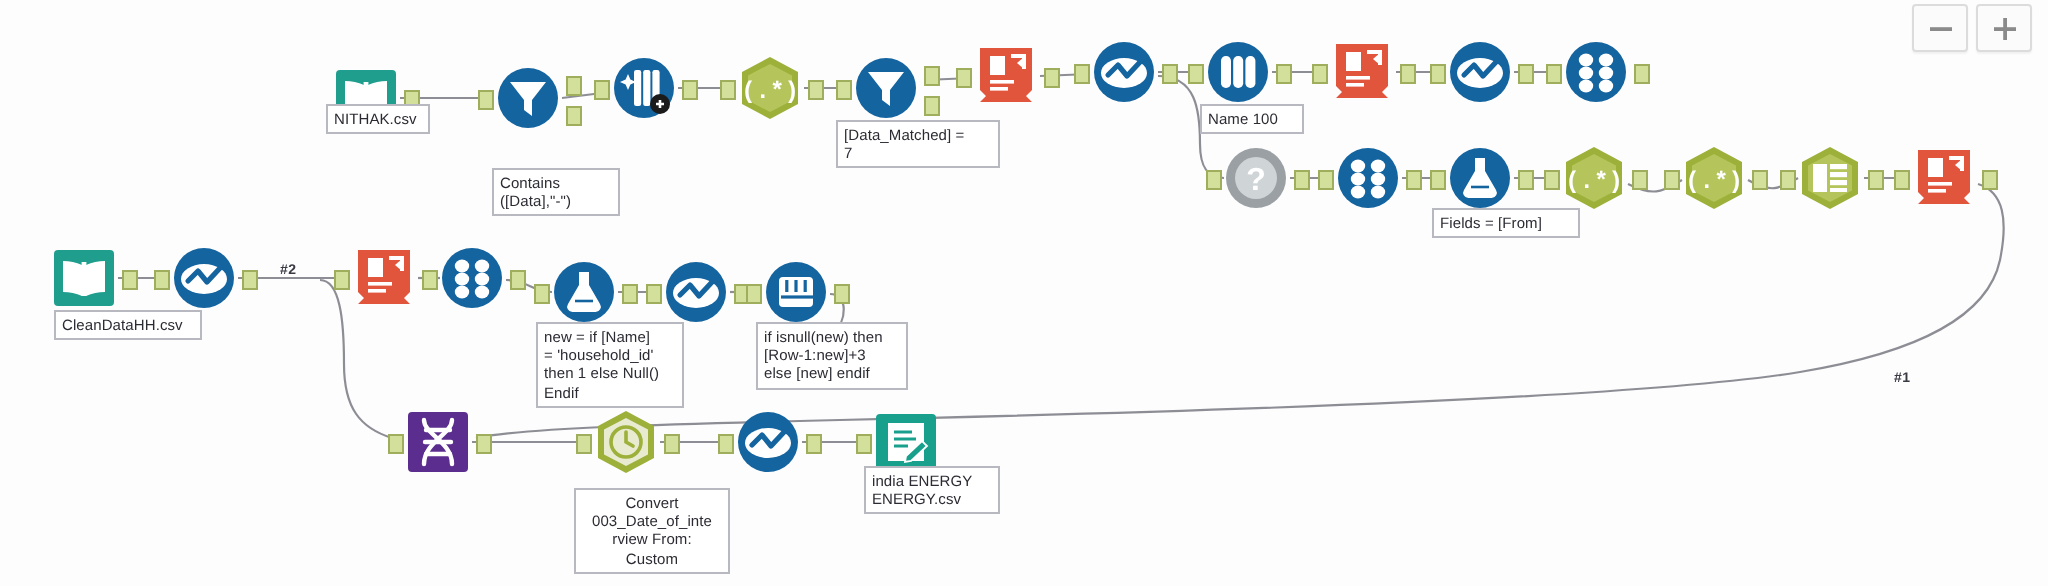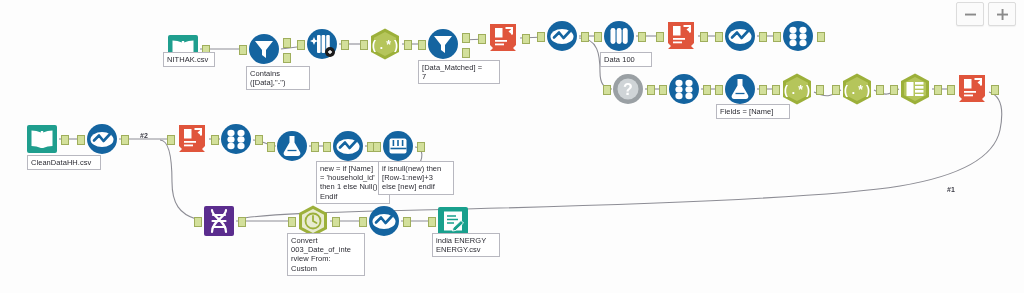--- a/index.html
+++ b/index.html
@@ -327,35 +327,35 @@
       <div class="node" style="left: 453px; top: 221px;"><span><svg class="glyph" viewBox="0 0 34 34">
         <rect x="2" y="3" width="30" height="28" rx="2" fill="#19a08d"></rect>
         <rect x="8" y="7.5" width="18" height="19" fill="#ffffff"></rect>
         <path d="M11 12 H20 M11 15.5 H22 M11 19 H18" stroke="#19a08d" stroke-width="1.5"></path>
         <path d="M17 24 L25 16.5 L27.5 19 L19.5 26.5 L16.5 27 Z" fill="#19a08d" stroke="#ffffff" stroke-width="0.9"></path>
       </svg></span><span class="anchor in" style="left:-5px;top:17px;"></span></div>
     </div>
 
   <div id="label-layer">
       <div class="label" style="left: 163px; top: 52px; width: 44px;">NITHAK.csv</div>
-      <div class="label" style="left: 246px; top: 66px; width: 56px;">Contains
+      <div class="label" style="left: 246px; top: 84px; width: 56px;">Contains
 ([Data],"-")</div>
       <div class="label" style="left: 418px; top: 60px; width: 74px;">[Data_Matched] =
 7</div>
-      <div class="label" style="left: 600px; top: 52px; width: 44px;">Data 100</div>
-      <div class="label" style="left: 716px; top: 104px; width: 66px;">Fields = [Name]</div>
+      <div class="label" style="left: 600px; top: 52px; width: 44px;">Name 100</div>
+      <div class="label" style="left: 716px; top: 104px; width: 66px;">Fields = [From]</div>
       <div class="label" style="left: 27px; top: 155px; width: 66px;">CleanDataHH.csv</div>
-      <div class="label" style="left: 268px; top: 161px; width: 66px; margin-left: 48px;">new = if [Name]
+      <div class="label" style="left: 268px; top: 161px; width: 66px;">new = if [Name]
 = 'household_id'
 then 1 else Null()
 Endif</div>
       <div class="label" style="left: 378px; top: 161px; width: 68px;">if isnull(new) then
 [Row-1:new]+3
 else [new] endif</div>
-      <div class="label" style="left: 287px; top: 233px; width: 70px;">Convert
+      <div class="label" style="left: 287px; top: 244px; width: 70px; text-align: center;">Convert
 003_Date_of_inte
 rview From:
 Custom</div>
       <div class="label" style="left: 432px; top: 233px; width: 60px;">india ENERGY
 ENERGY.csv</div>
     </div>
 
   <div id="connlabel-layer">
       <div class="conn-label" style="left: 140px; top: 132px;">#2</div>
       <div class="conn-label" style="left: 947px; top: 186px;">#1</div>

